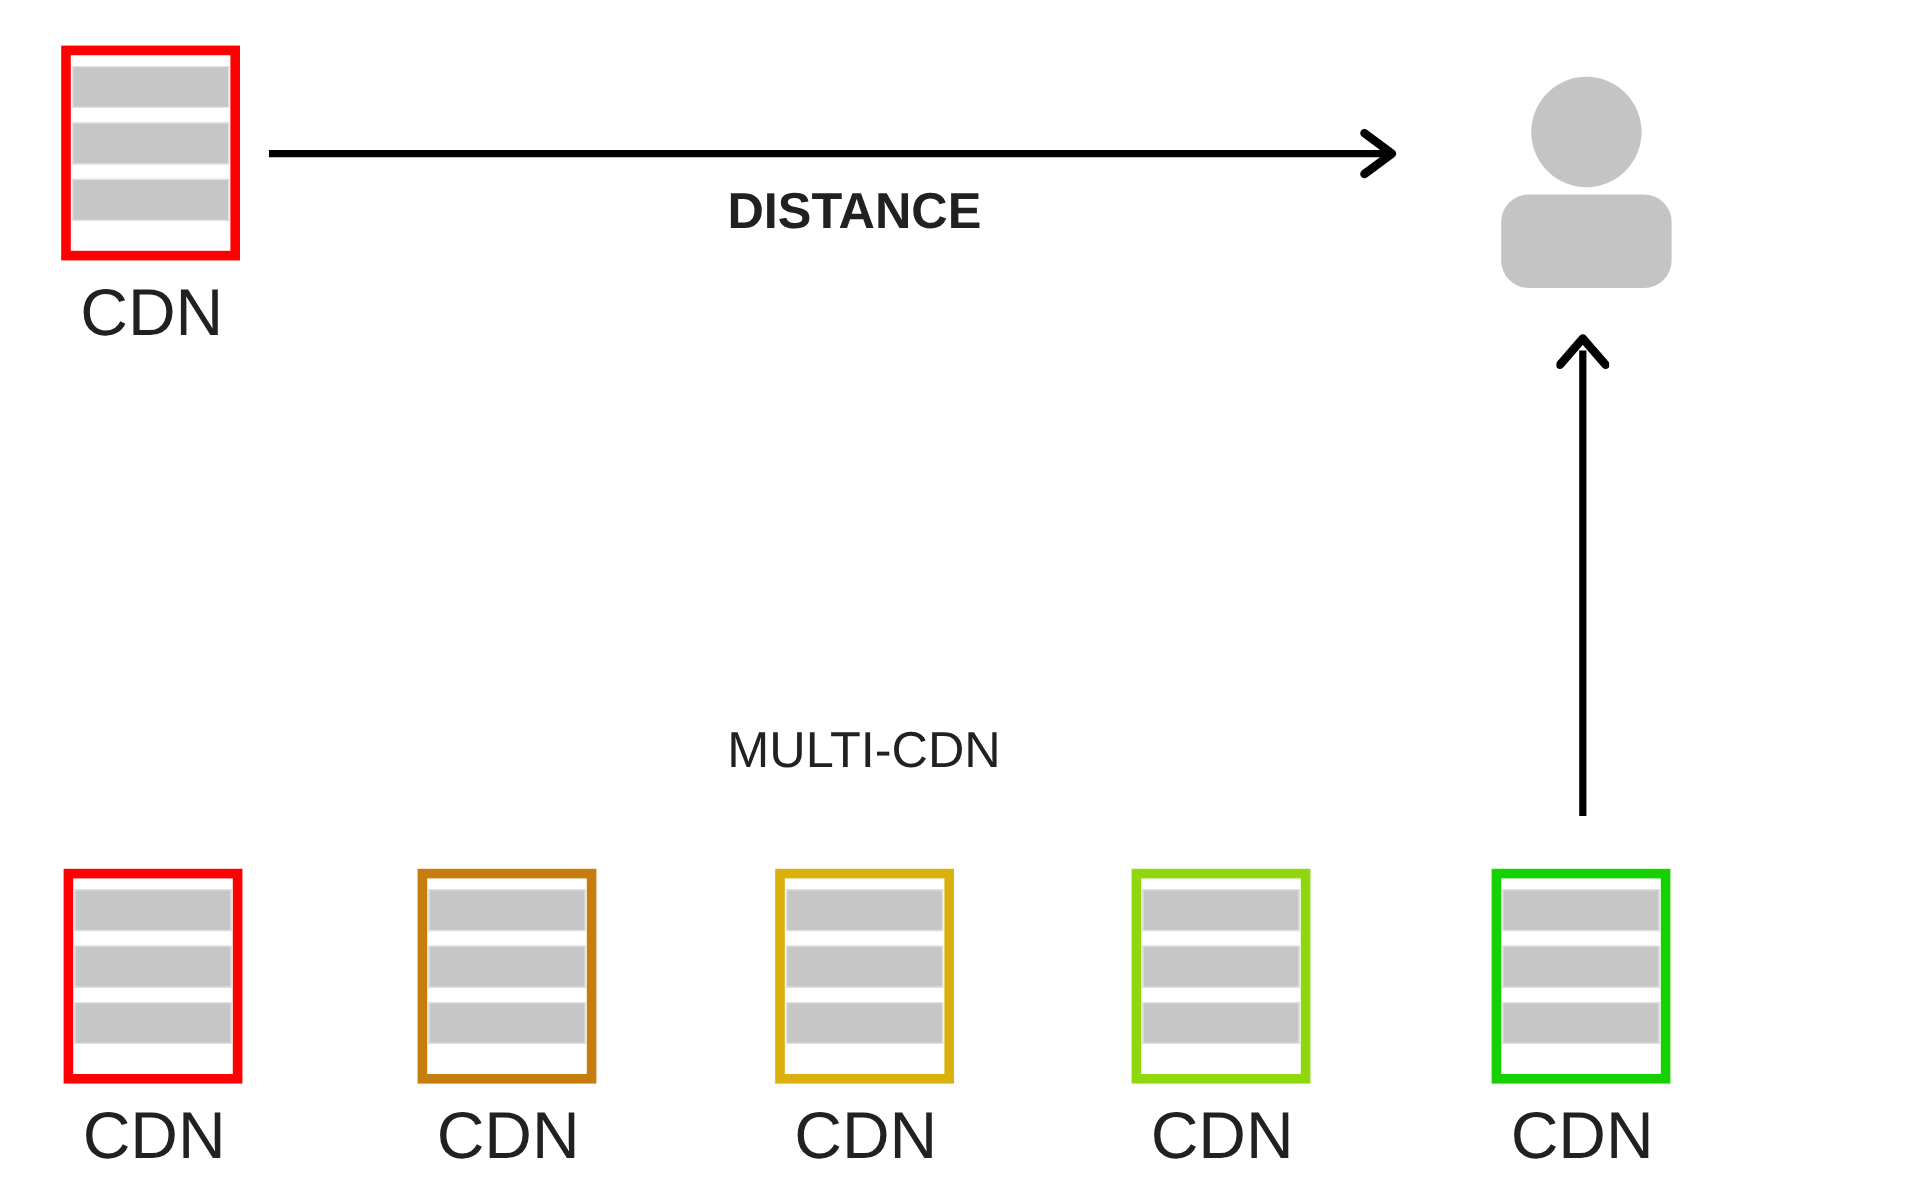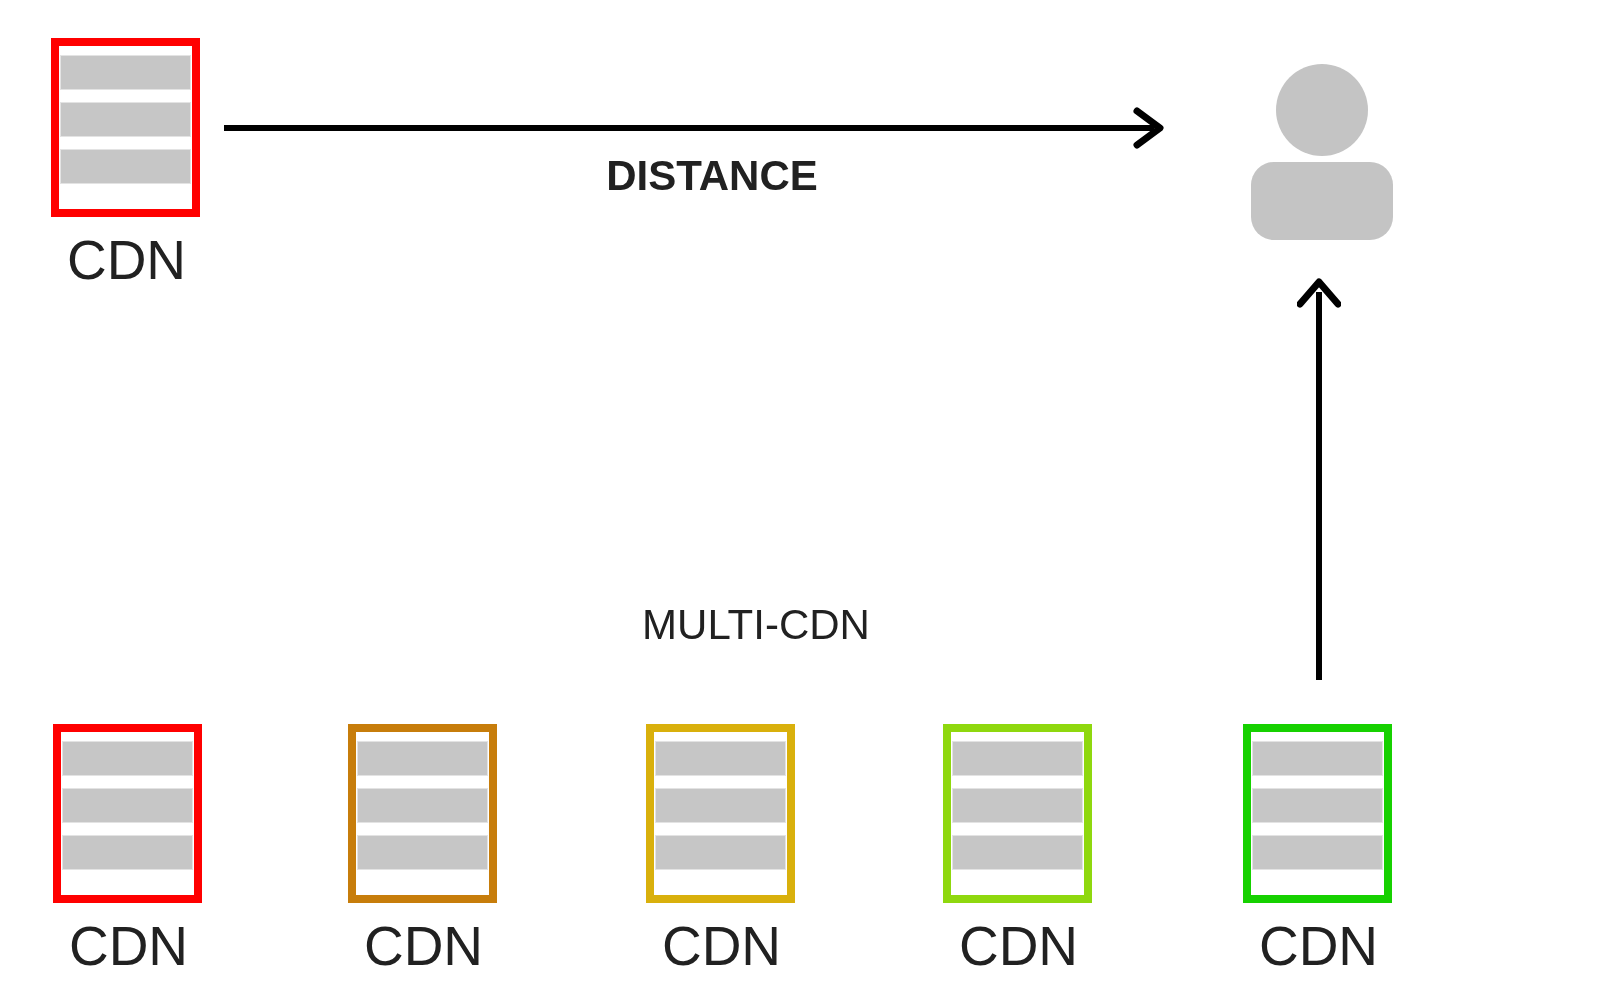--- a/index.html
+++ b/index.html
@@ -55,21 +55,21 @@
   
   .float-label {
     position: absolute;
     transform: translateX(-50%);
     font-size: 42px;
     line-height: 1.1;
     color: var(--label-text, #212121);
     white-space: nowrap;
   }
   .distance-label { left: 712px; top: 153px; font-weight: bold; }
-  .multicdn-label { left: 720px; top: 602px; margin-left: 36px; }
+  .multicdn-label { left: 720px; top: 602px; }
 
   
   .user { position: absolute; left: 1251px; top: 64px; width: 142px; height: 176px; }
   .user-head {
     width: 92px; height: 92px;
     border-radius: 50%;
     background: var(--user, #C4C4C4);
     margin: 0 auto;
   }
   .user-body {

